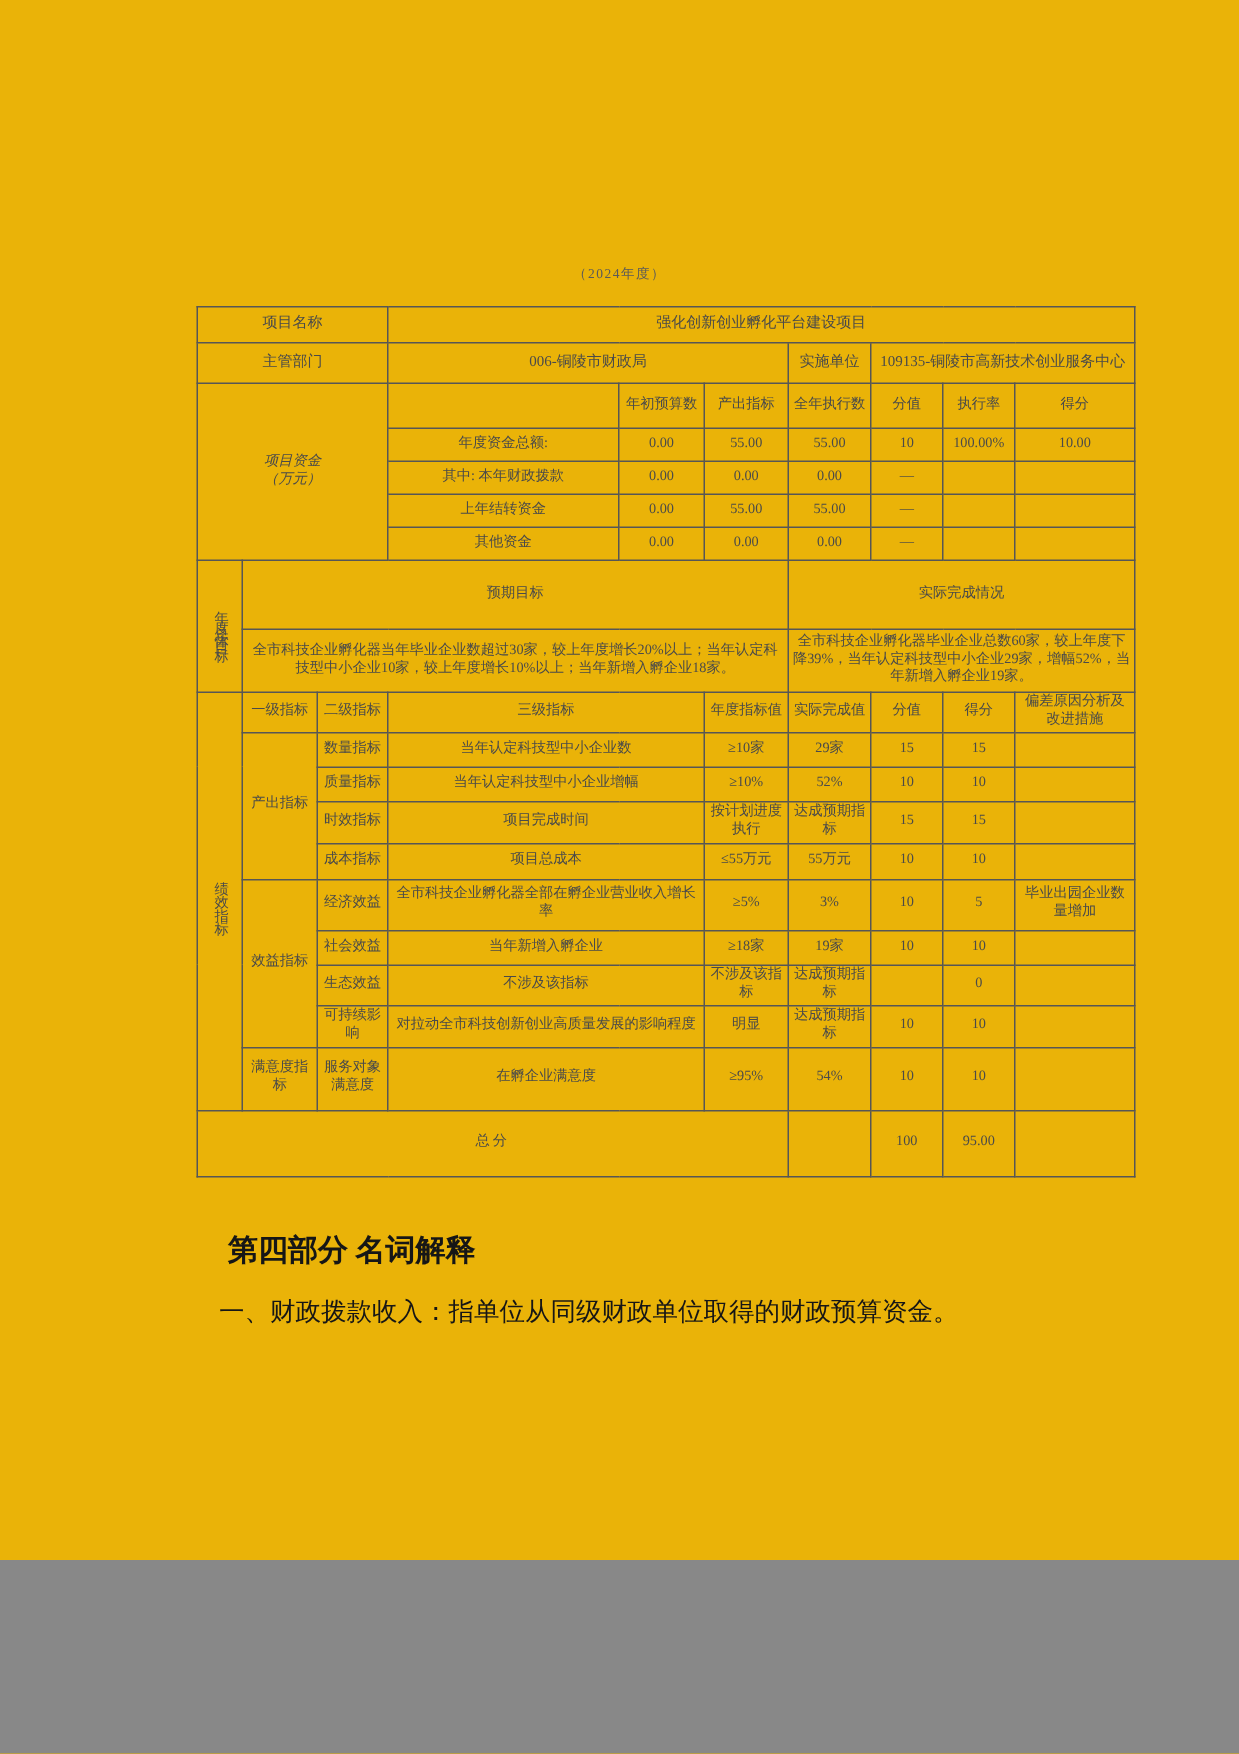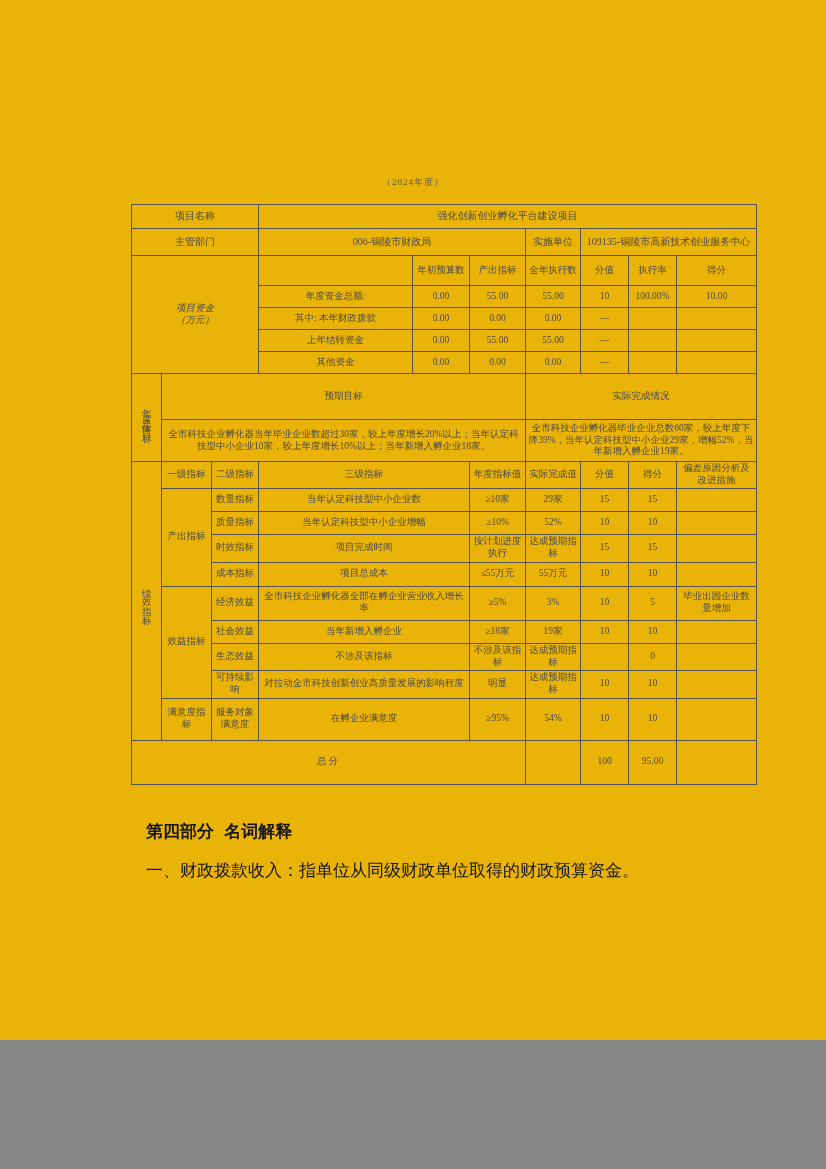--- a/index.html
+++ b/index.html
@@ -21,22 +21,22 @@
   .vtext{writing-mode:vertical-rl;text-orientation:upright;letter-spacing:5px;
     display:inline-block;line-height:1.1;}
   .vtext-wide{writing-mode:vertical-rl;text-orientation:upright;letter-spacing:9px;
     display:inline-block;line-height:1.1;}
   .preline{white-space:pre-line;font-style:italic;}
   .goal-text{font-size:9.5px;padding:2px 4px;}
   .total-label{font-size:10.5px;letter-spacing:2px;}
   .bottom{position:absolute;top:806px;left:112px;width:628px;color:#161616;}
   .note{font-size:17px;line-height:2.15;text-indent:2em;margin:0;
     text-align:justify;}
-  .section-title{font-size:17px;font-weight:bold;margin:14px 0 0 0;
-    text-indent:2em;font-family:Liberation Mono, monospace;}
+  .section-title{font-size:20px;font-weight:bold;margin:14px 0 0 0;
+    text-indent:2em;font-family:Liberation Serif, serif;}
   .term-para{font-size:17px;line-height:2.15;text-indent:2em;margin:10px 0 0 0;
     text-align:justify;}
   .term-strong{font-weight:normal;font-family:"Liberation Sans","DejaVu Sans",sans-serif;}
 </style>
 </head>
 <body>
 
 <div class="page">
 
   <div class="period">（2024年度）</div>

